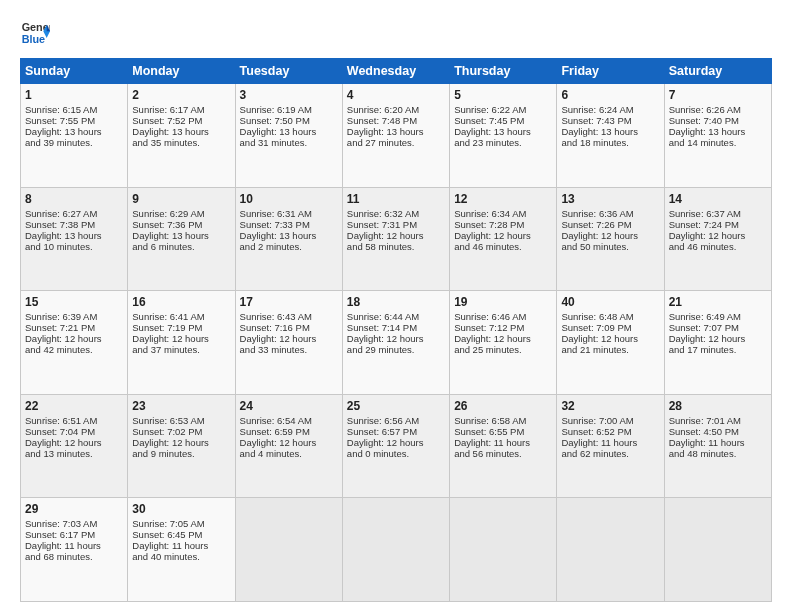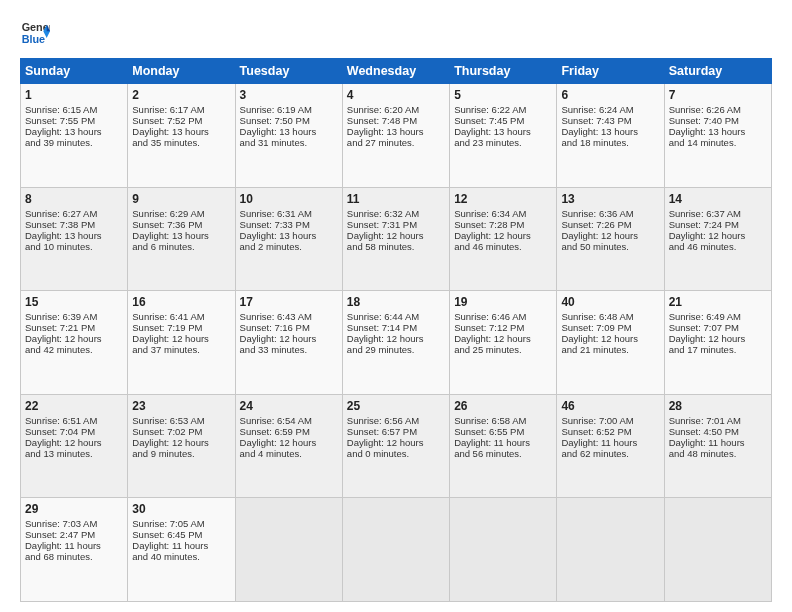--- a/index.html
+++ b/index.html
@@ -151,25 +151,25 @@
           <td><span class="day-num">19</span><span>Sunrise: 6:46 AM</span><br><span>Sunset: 7:12 PM</span><br><span>Daylight: 12 hours</span><br><span>and 25 minutes.</span></td>
           <td><span class="day-num">40</span><span>Sunrise: 6:48 AM</span><br><span>Sunset: 7:09 PM</span><br><span>Daylight: 12 hours</span><br><span>and 21 minutes.</span></td>
           <td><span class="day-num">21</span><span>Sunrise: 6:49 AM</span><br><span>Sunset: 7:07 PM</span><br><span>Daylight: 12 hours</span><br><span>and 17 minutes.</span></td>
         </tr>
         <tr>
           <td><span class="day-num">22</span><span>Sunrise: 6:51 AM</span><br><span>Sunset: 7:04 PM</span><br><span>Daylight: 12 hours</span><br><span>and 13 minutes.</span></td>
           <td><span class="day-num">23</span><span>Sunrise: 6:53 AM</span><br><span>Sunset: 7:02 PM</span><br><span>Daylight: 12 hours</span><br><span>and 9 minutes.</span></td>
           <td><span class="day-num">24</span><span>Sunrise: 6:54 AM</span><br><span>Sunset: 6:59 PM</span><br><span>Daylight: 12 hours</span><br><span>and 4 minutes.</span></td>
           <td><span class="day-num">25</span><span>Sunrise: 6:56 AM</span><br><span>Sunset: 6:57 PM</span><br><span>Daylight: 12 hours</span><br><span>and 0 minutes.</span></td>
           <td><span class="day-num">26</span><span>Sunrise: 6:58 AM</span><br><span>Sunset: 6:55 PM</span><br><span>Daylight: 11 hours</span><br><span>and 56 minutes.</span></td>
-          <td><span class="day-num">46</span><span>Sunrise: 7:00 AM</span><br><span>Sunset: 6:52 PM</span><br><span>Daylight: 11 hours</span><br><span>and 62 minutes.</span></td>
+          <td><span class="day-num">32</span><span>Sunrise: 7:00 AM</span><br><span>Sunset: 6:52 PM</span><br><span>Daylight: 11 hours</span><br><span>and 62 minutes.</span></td>
           <td><span class="day-num">28</span><span>Sunrise: 7:01 AM</span><br><span>Sunset: 4:50 PM</span><br><span>Daylight: 11 hours</span><br><span>and 48 minutes.</span></td>
         </tr>
         <tr>
-          <td><span class="day-num">29</span><span>Sunrise: 7:03 AM</span><br><span>Sunset: 2:47 PM</span><br><span>Daylight: 11 hours</span><br><span>and 68 minutes.</span></td>
+          <td><span class="day-num">29</span><span>Sunrise: 7:03 AM</span><br><span>Sunset: 6:17 PM</span><br><span>Daylight: 11 hours</span><br><span>and 68 minutes.</span></td>
           <td><span class="day-num">30</span><span>Sunrise: 7:05 AM</span><br><span>Sunset: 6:45 PM</span><br><span>Daylight: 11 hours</span><br><span>and 40 minutes.</span></td>
           <td class="cell-empty"></td>
           <td class="cell-empty"></td>
           <td class="cell-empty"></td>
           <td class="cell-empty"></td>
           <td class="cell-empty"></td>
         </tr>
       </tbody>
   </table>
 </div>

